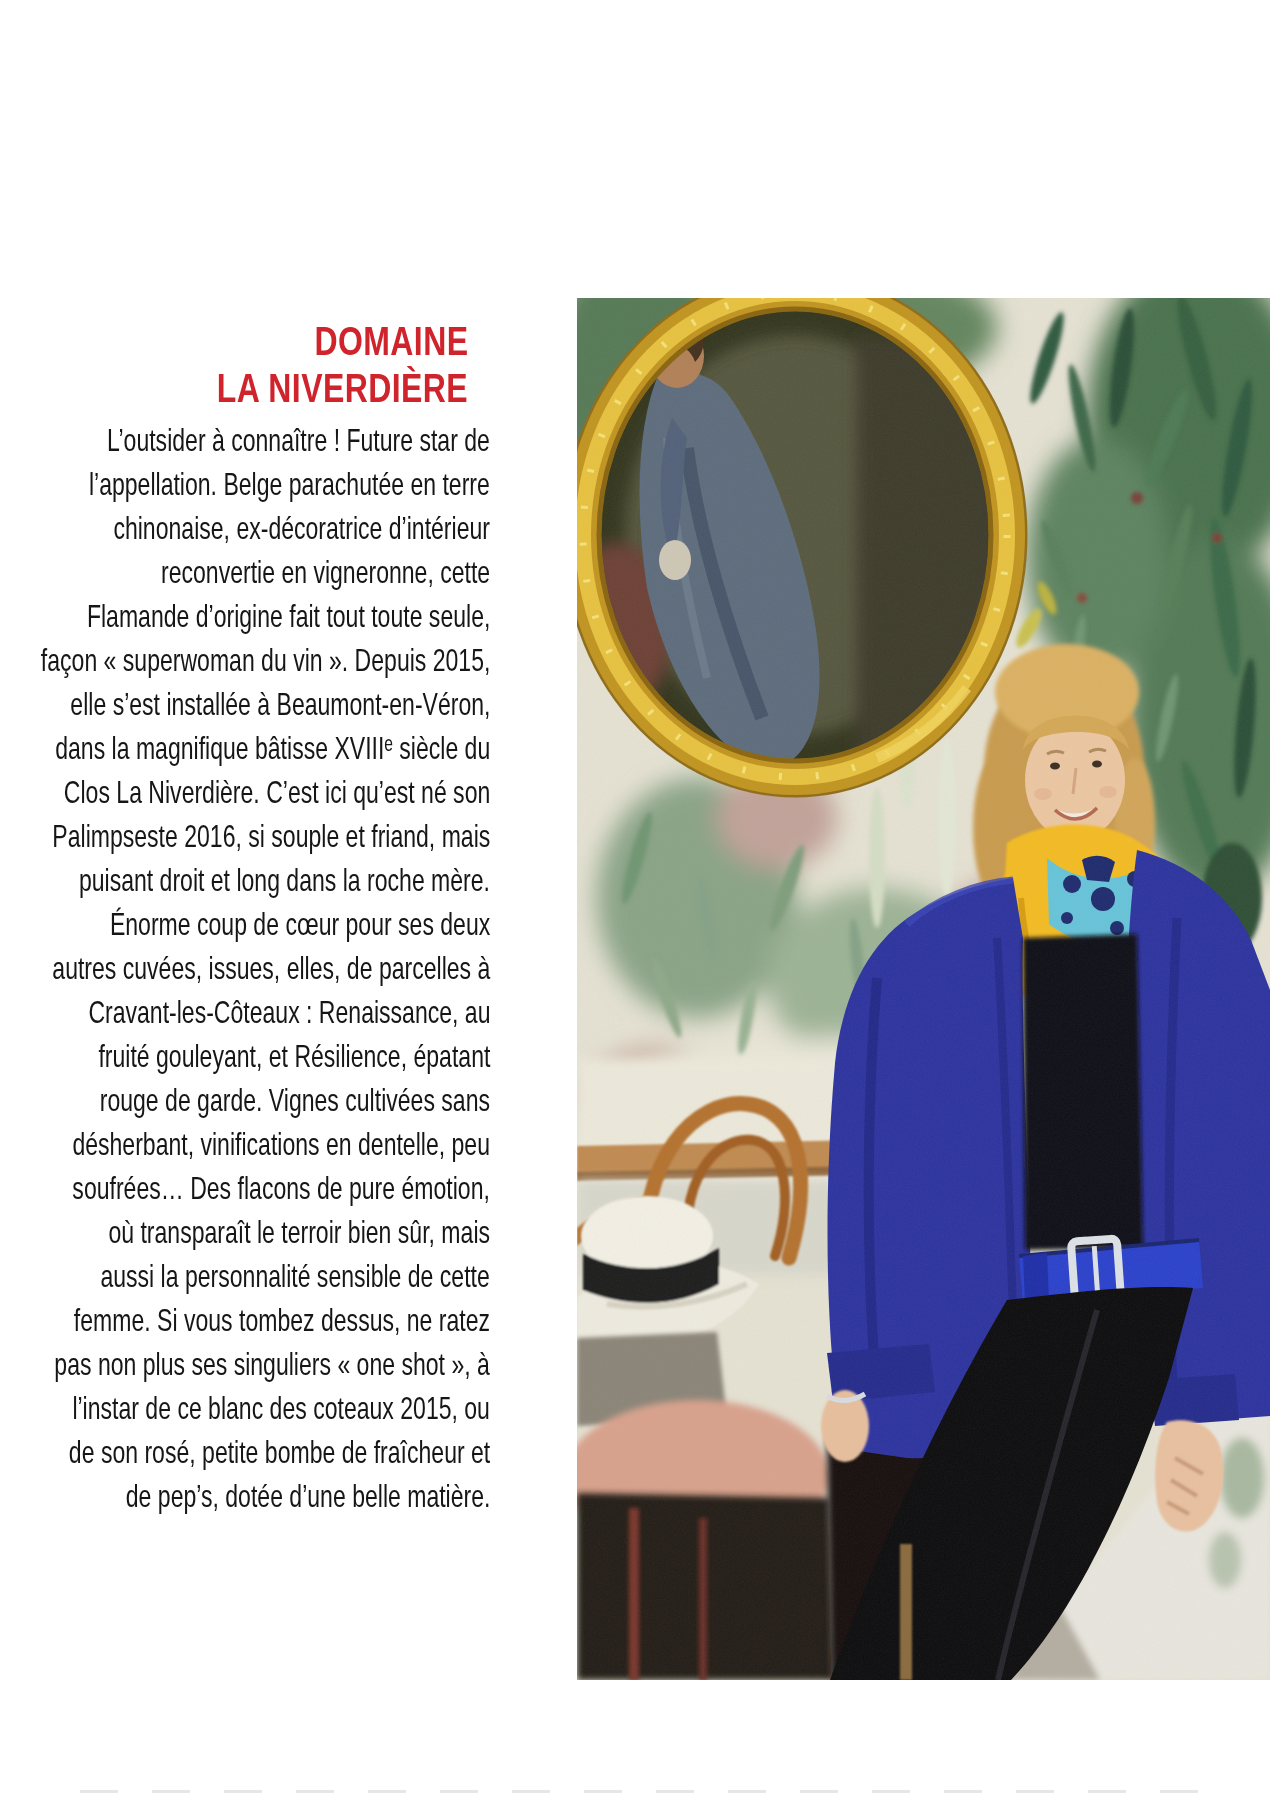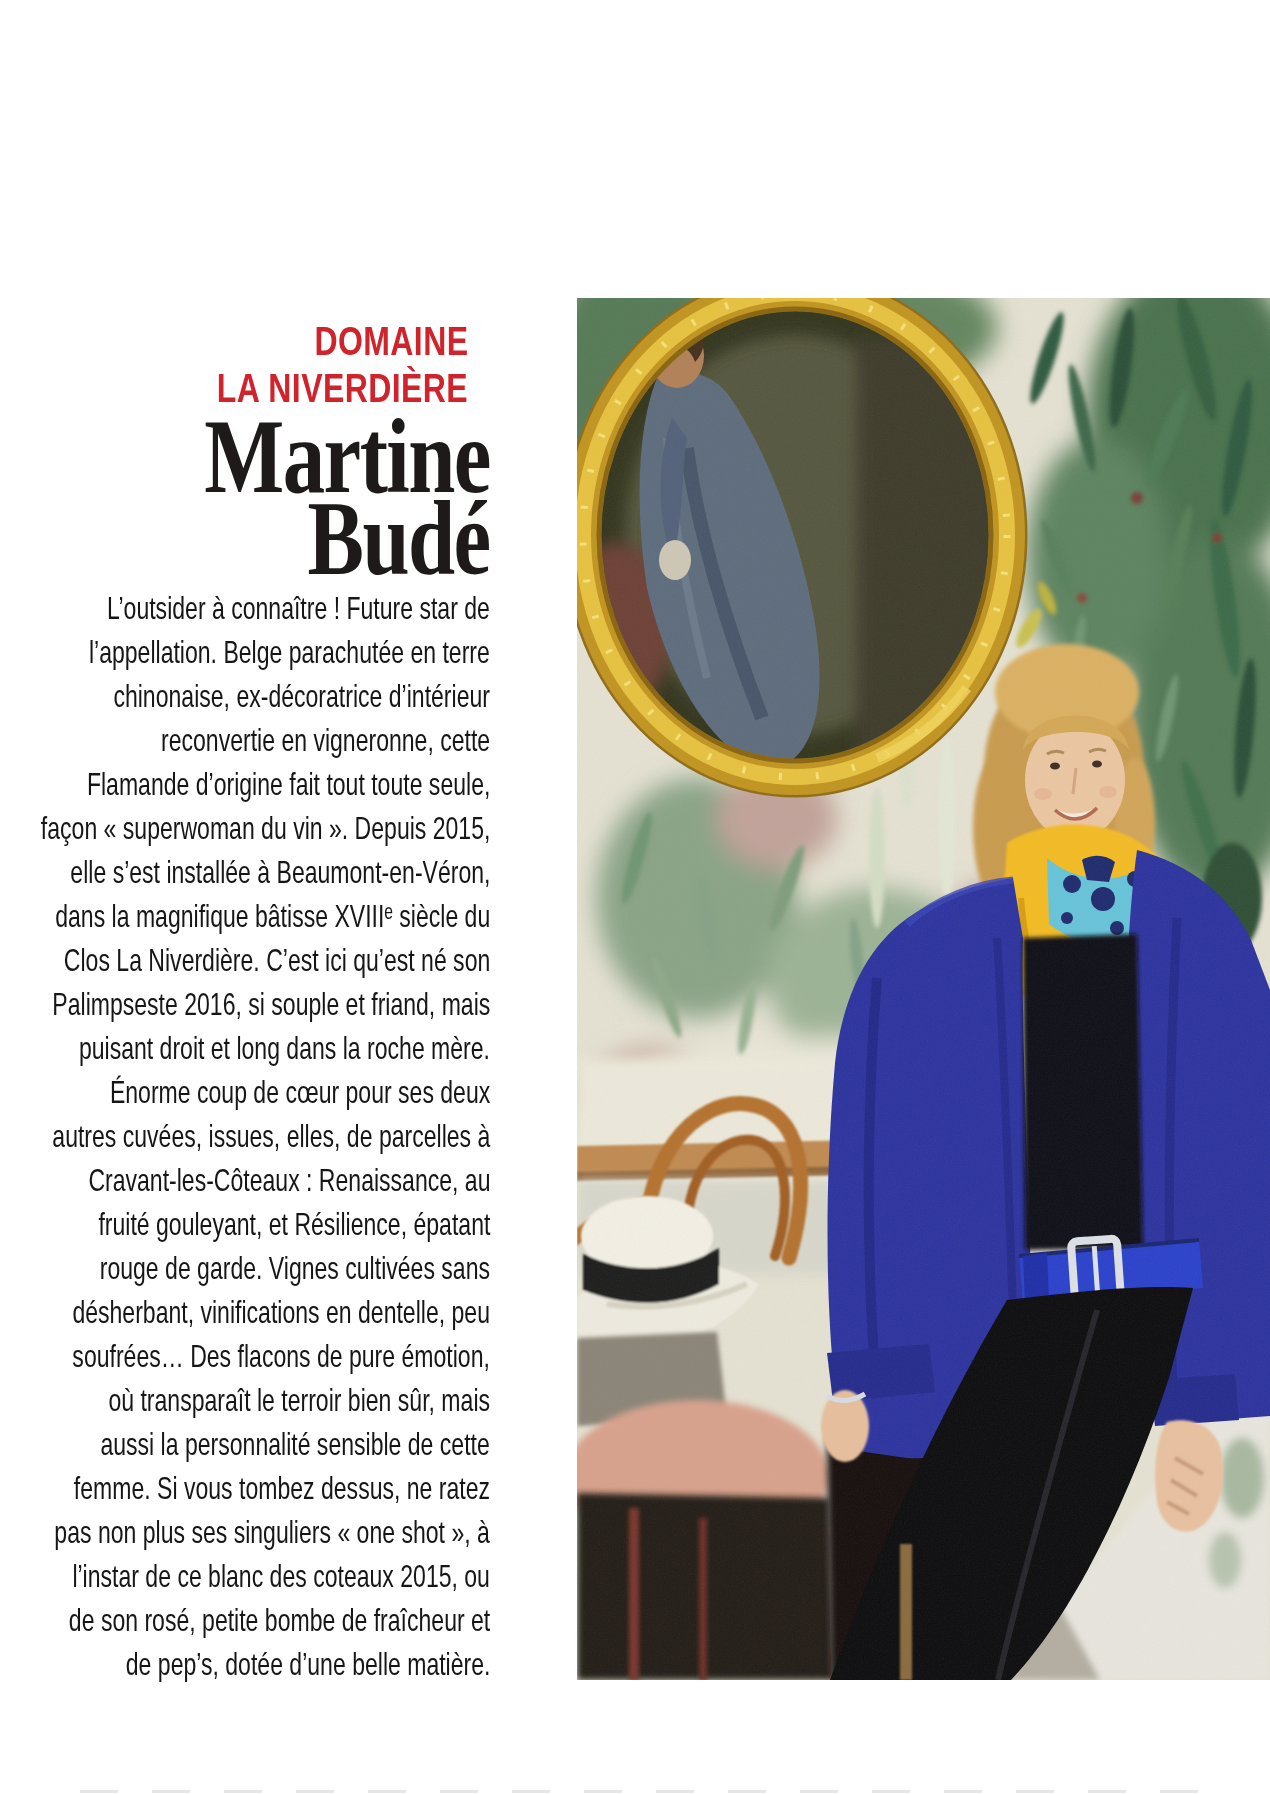--- a/index.html
+++ b/index.html
@@ -38,24 +38,20 @@
     position:absolute;left:80px;bottom:1px;width:1150px;height:3px;opacity:.55;
     background:repeating-linear-gradient(90deg,#d2d2d2 0 38px, transparent 38px 72px);
   }
 </style>
 </head>
 <body>
 
 <div class="article">
   <div class="kicker-line">DOMAINE</div>
   <div class="kicker-line">LA NIVERDIÈRE</div>
-  <div class="title-block">
-    <div class="title-line">Martine</div>
-    <div class="title-line">Budé</div>
-  </div>
   <div class="body-block">
     <div class="body-line">L’outsider à connaître ! Future star de</div>
     <div class="body-line">l’appellation. Belge parachutée en terre</div>
     <div class="body-line">chinonaise, ex-décoratrice d’intérieur</div>
     <div class="body-line">reconvertie en vigneronne, cette</div>
     <div class="body-line">Flamande d’origine fait tout toute seule,</div>
     <div class="body-line">façon « superwoman du vin ». Depuis 2015,</div>
     <div class="body-line">elle s’est installée à Beaumont-en-Véron,</div>
     <div class="body-line">dans la magnifique bâtisse XVIIIᵉ siècle du</div>
     <div class="body-line">Clos La Niverdière. C’est ici qu’est né son</div>

